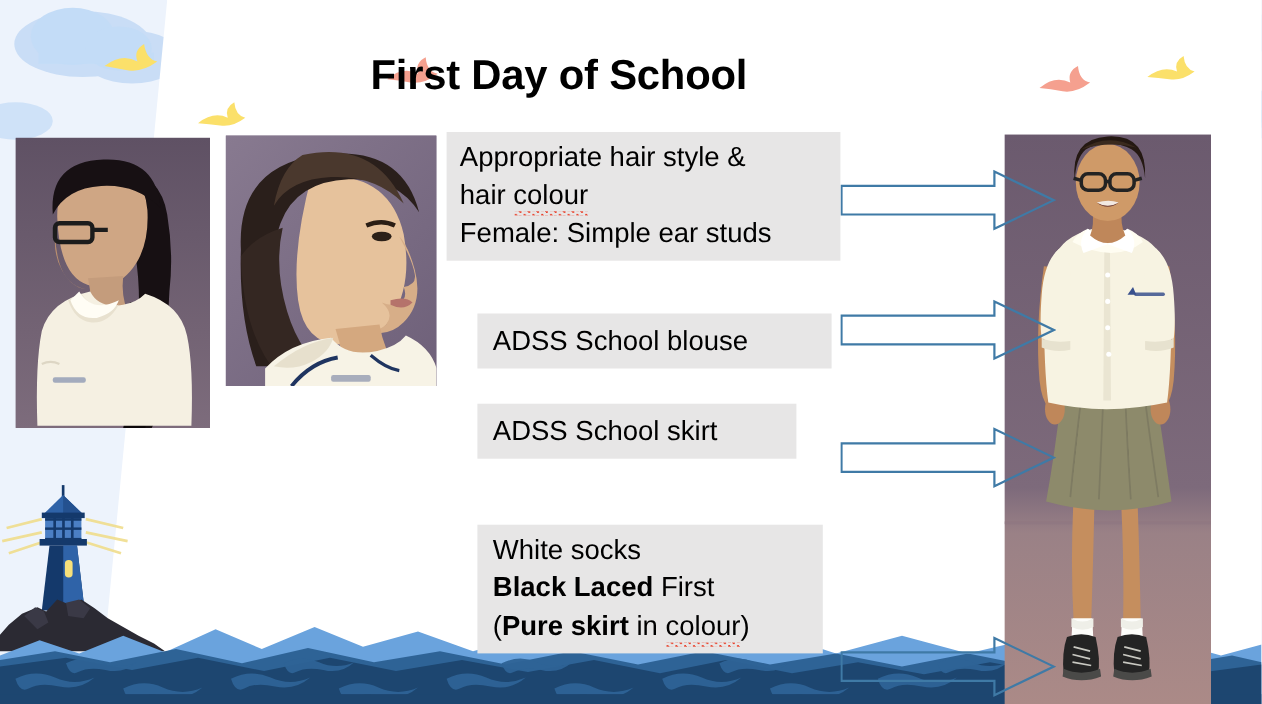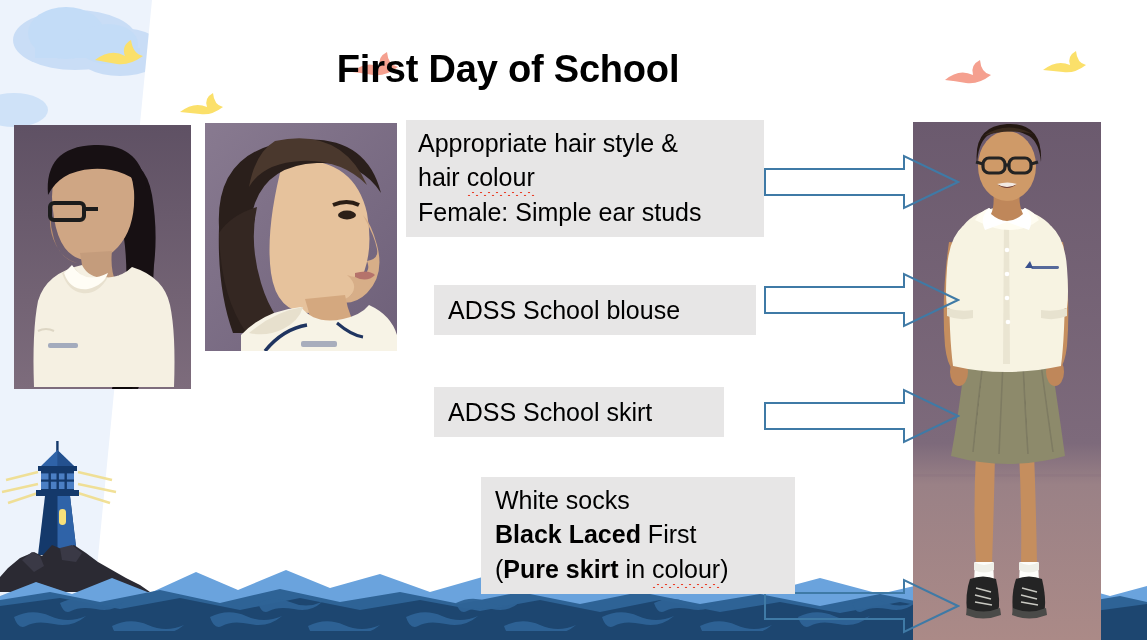--- a/index.html
+++ b/index.html
@@ -35,22 +35,22 @@
 
   
   .callout{
     position:absolute;background:#e7e6e6;color:#000;
     font-size:25px;line-height:1.37;
     font-family:"Liberation Sans",sans-serif;
     box-sizing:border-box;
   }
   #callout-hair{left:406px;top:120px;width:358px;padding:6px 12px 8px 12px;}
   #callout-blouse{left:434px;top:285px;width:322px;padding:8px 0 8px 14px;}
-  #callout-skirt{left:434px;top:387px;width:290px;padding:8px 0 8px 14px;}
-  #callout-footwear{left:434px;top:477px;width:314px;padding:6px 0 8px 14px;margin-left:47px;}
+  #callout-skirt{left:434px;top:367px;width:290px;padding:8px 0 8px 14px;}
+  #callout-footwear{left:434px;top:477px;width:314px;padding:6px 0 8px 14px;}
 
   .u-bold{font-weight:bold;text-underline-offset:2px;}
   .sq{position:relative;text-align:right;}
   .sq::after{
     content:"";position:absolute;left:0;right:0;bottom:-5px;height:4px;
     background-image:
       radial-gradient(circle at 2px 4px,#e8402a 1.3px,transparent 1.6px),
       radial-gradient(circle at 6px 0px,#e8402a 1.3px,transparent 1.6px);
     background-size:8px 4px;background-repeat:repeat-x;
   }

